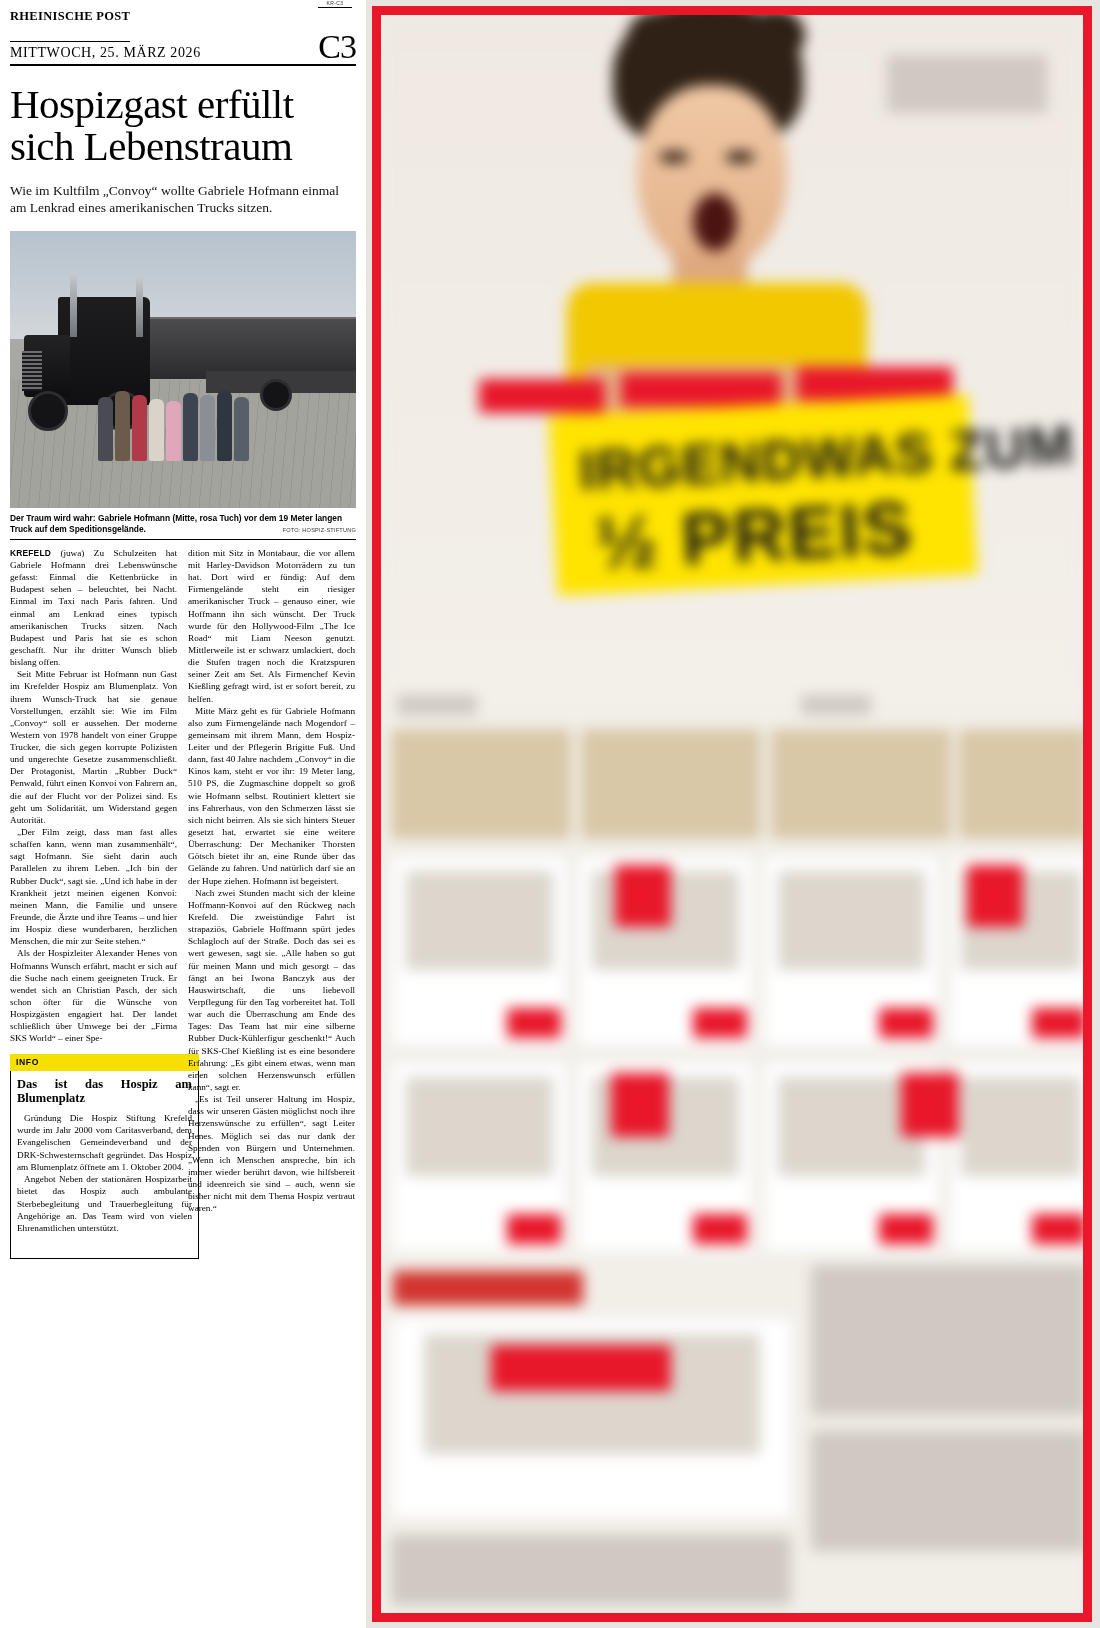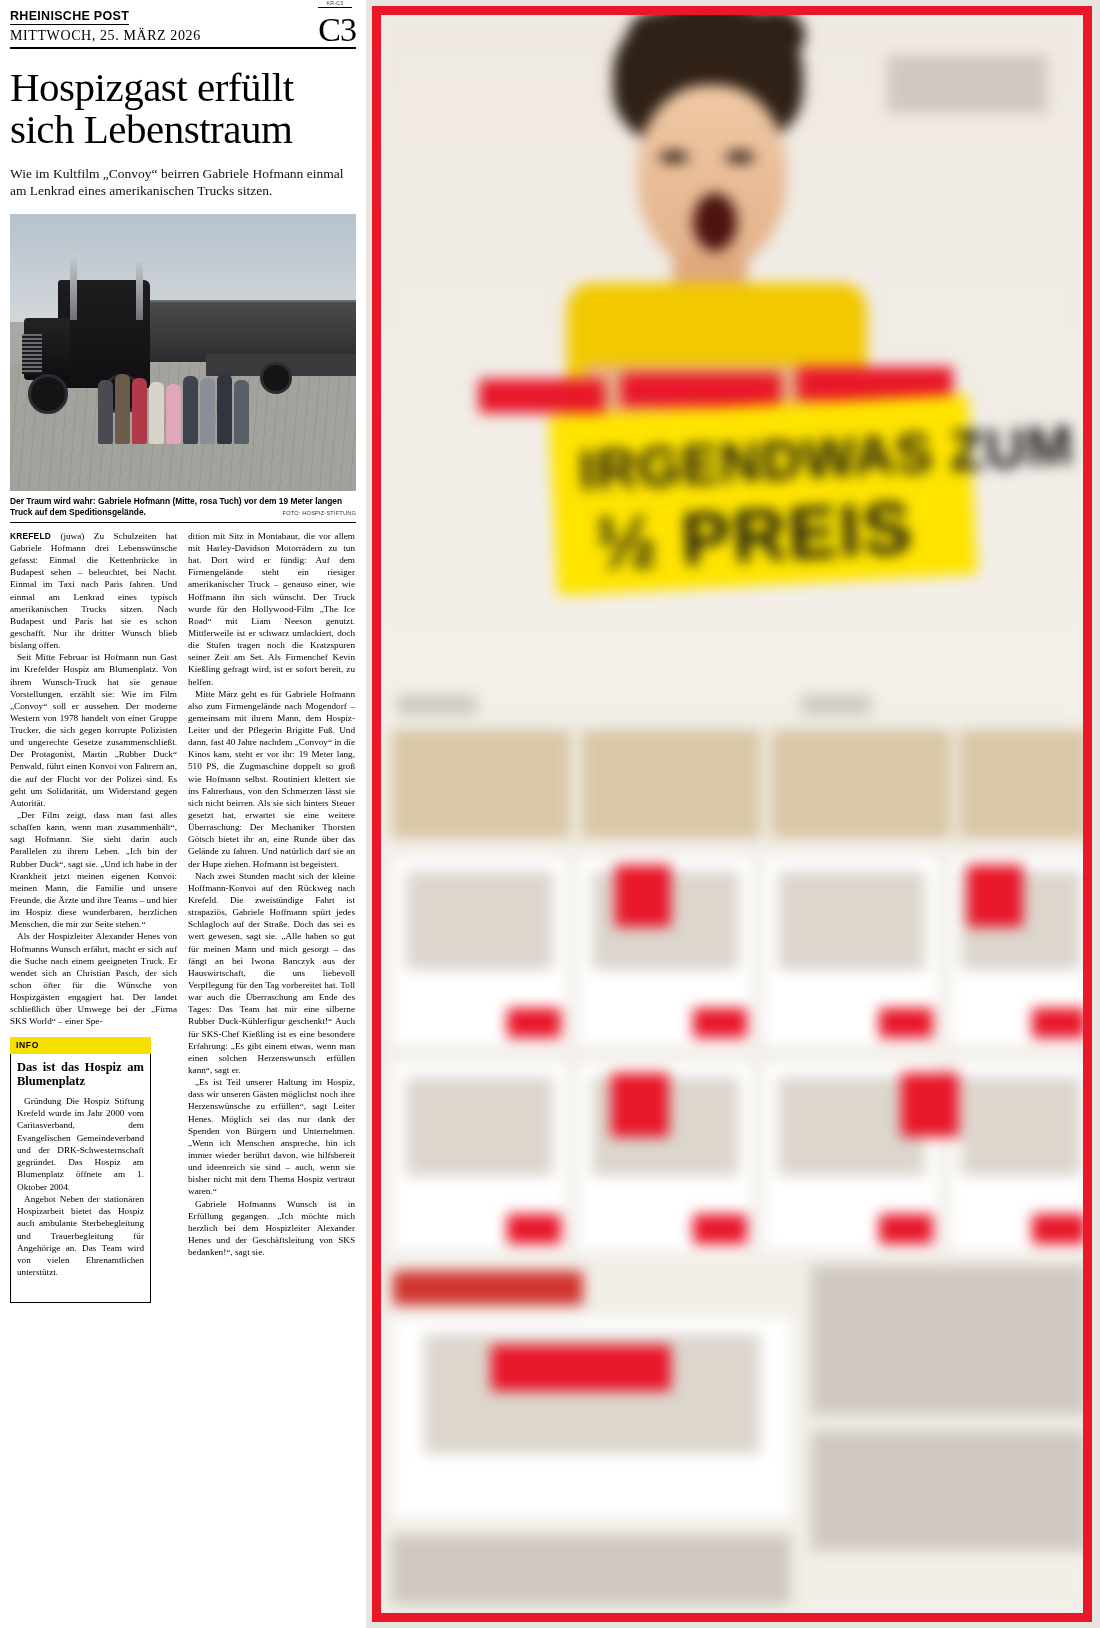--- a/index.html
+++ b/index.html
@@ -30,24 +30,24 @@
     border-bottom:1px solid #000;
     width:34px;text-align:center;padding-bottom:1px;
   }
   .masthead{
     display:flex;align-items:flex-end;justify-content:space-between;
     border-bottom:2px solid #000;
     padding-bottom:3px;
   }
   .masthead-left{line-height:1.15;}
   .paper-name{
-    font-family:Liberation Sans, sans-serif;
+    font-family:Liberation Serif, serif;
     font-weight:bold;font-size:12.5px;letter-spacing:.3px;
     border-bottom:1px solid #000;
-    display:inline-block;padding-bottom:1px;margin-bottom:3px;
+    display:inline-block;padding-bottom:18px;margin-bottom:3px;
   }
   .paper-date{
     font-family:"Liberation Serif",serif;
     font-size:14px;letter-spacing:.6px;
   }
   .page-num{
     font-family:"Liberation Serif",serif;
     font-size:34px;line-height:.85;font-weight:normal;
     letter-spacing:-1px;
     margin-left:8px;
@@ -115,21 +115,21 @@
     width:167px;
     font-family:"Liberation Serif",serif;
     font-size:9.2px;line-height:1.32;
     text-align:justify;
     hyphens:auto;
   }
   .col p{margin:0;text-indent:7px;}
   .col p.first{text-indent:0;}
   .dateline{font-family:"Liberation Sans",sans-serif;font-weight:bold;font-size:8.4px;letter-spacing:.2px;}
   .infobox{
-    margin-top:9px;width:141px;
+    margin-top:9px;width:189px;
   }
   .info-tab{
     background:#f5e000;
     color:#000;
     font-family:"Liberation Sans",sans-serif;
     font-weight:bold;font-size:8.6px;letter-spacing:.6px;
     padding:3px 6px;
     display:block;
   }
   .info-body{
@@ -207,21 +207,21 @@
 
     <div class="masthead">
       <div class="masthead-left">
         <div class="paper-name">RHEINISCHE POST</div>
         <div class="paper-date">MITTWOCH, 25. MÄRZ 2026</div>
       </div>
       <div class="page-num">C3</div>
     </div>
 
     <h1 class="headline">Hospizgast erfüllt sich Lebenstraum</h1>
-    <p class="subhead">Wie im Kultfilm „Convoy“ beirren Gabriele Hofmann einmal am Lenkrad eines amerikanischen Trucks sitzen.</p>
+    <p class="subhead">Wie im Kultfilm „Convoy“ wollte Gabriele Hofmann einmal am Lenkrad eines amerikanischen Trucks sitzen.</p>
 
     <div class="photo-wrap">
       <div class="photo">
         <div class="sky"></div>
         <div class="ground"></div>
         <div class="pave"></div>
         <div class="trailer"></div>
         <div class="trailer2"></div>
         <div class="truck-cab"></div>
         <div class="truck-hood"></div>
@@ -264,21 +264,20 @@
             <p class="info-p"><b>Angebot</b><span> Neben der stationären Hospizarbeit bietet das Hospiz auch ambulante Sterbebegleitung und Trauerbegleitung für Angehörige an. Das Team wird von vielen Ehrenamtlichen unterstützt.</span></p>
           </div>
         </div>
       </div>
 
       <div class="col">
         <p class="first">dition mit Sitz in Montabaur, die vor allem mit Harley-Davidson Motorrädern zu tun hat. Dort wird er fündig: Auf dem Firmengelände steht ein riesiger amerikanischer Truck – genauso einer, wie Hoffmann ihn sich wünscht. Der Truck wurde für den Hollywood-Film „The Ice Road“ mit Liam Neeson genutzt. Mittlerweile ist er schwarz umlackiert, doch die Stufen tragen noch die Kratzspuren seiner Zeit am Set. Als Firmenchef Kevin Kießling gefragt wird, ist er sofort bereit, zu helfen.</p>
         <p>Mitte März geht es für Gabriele Hofmann also zum Firmengelände nach Mogendorf – gemeinsam mit ihrem Mann, dem Hospiz-Leiter und der Pflegerin Brigitte Fuß. Und dann, fast 40 Jahre nachdem „Convoy“ in die Kinos kam, steht er vor ihr: 19 Meter lang, 510 PS, die Zugmaschine doppelt so groß wie Hofmann selbst. Routiniert klettert sie ins Fahrerhaus, von den Schmerzen lässt sie sich nicht beirren. Als sie sich hinters Steuer gesetzt hat, erwartet sie eine weitere Überraschung: Der Mechaniker Thorsten Götsch bietet ihr an, eine Runde über das Gelände zu fahren. Und natürlich darf sie an der Hupe ziehen. Hofmann ist begeistert.</p>
         <p>Nach zwei Stunden macht sich der kleine Hoffmann-Konvoi auf den Rückweg nach Krefeld. Die zweistündige Fahrt ist strapaziös, Gabriele Hoffmann spürt jedes Schlagloch auf der Straße. Doch das sei es wert gewesen, sagt sie. „Alle haben so gut für meinen Mann und mich gesorgt – das fängt an bei Iwona Banczyk aus der Hauswirtschaft, die uns liebevoll Verpflegung für den Tag vorbereitet hat. Toll war auch die Überraschung am Ende des Tages: Das Team hat mir eine silberne Rubber Duck-Kühlerfigur geschenkt!“ Auch für SKS-Chef Kießling ist es eine besondere Erfahrung: „Es gibt einem etwas, wenn man einen solchen Herzenswunsch erfüllen kann“, sagt er.</p>
         <p>„Es ist Teil unserer Haltung im Hospiz, dass wir unseren Gästen möglichst noch ihre Herzenswünsche zu erfüllen“, sagt Leiter Henes. Möglich sei das nur dank der Spenden von Bürgern und Unternehmen. „Wenn ich Menschen anspreche, bin ich immer wieder berührt davon, wie hilfsbereit und ideenreich sie sind – auch, wenn sie bisher nicht mit dem Thema Hospiz vertraut waren.“</p>
-        <p>Gabriele Hofmanns Wunsch ist in Erfüllung gegangen. „Ich möchte mich herzlich bei dem Hospizleiter Alexander Henes und der Geschäftsleitung von SKS bedanken!“, sagt sie.</p>
       </div>
     </div>
   </div>
 
   <div class="ad">
     <div class="ad-frame">
       <div class="blurlayer">
 
         <div class="ad-top"></div>
 

